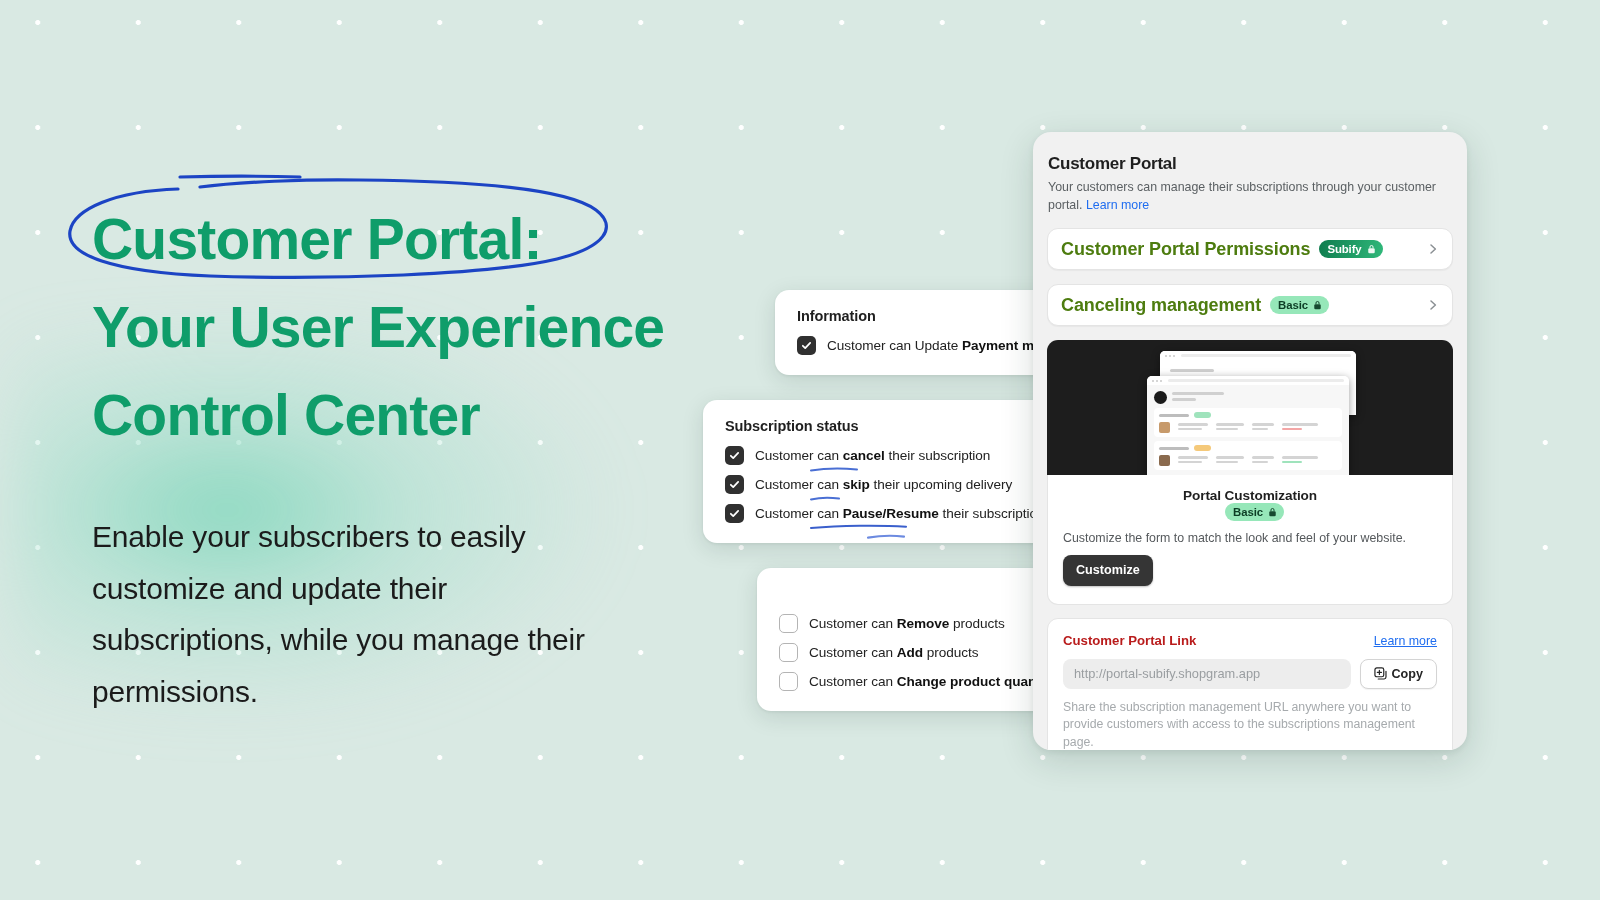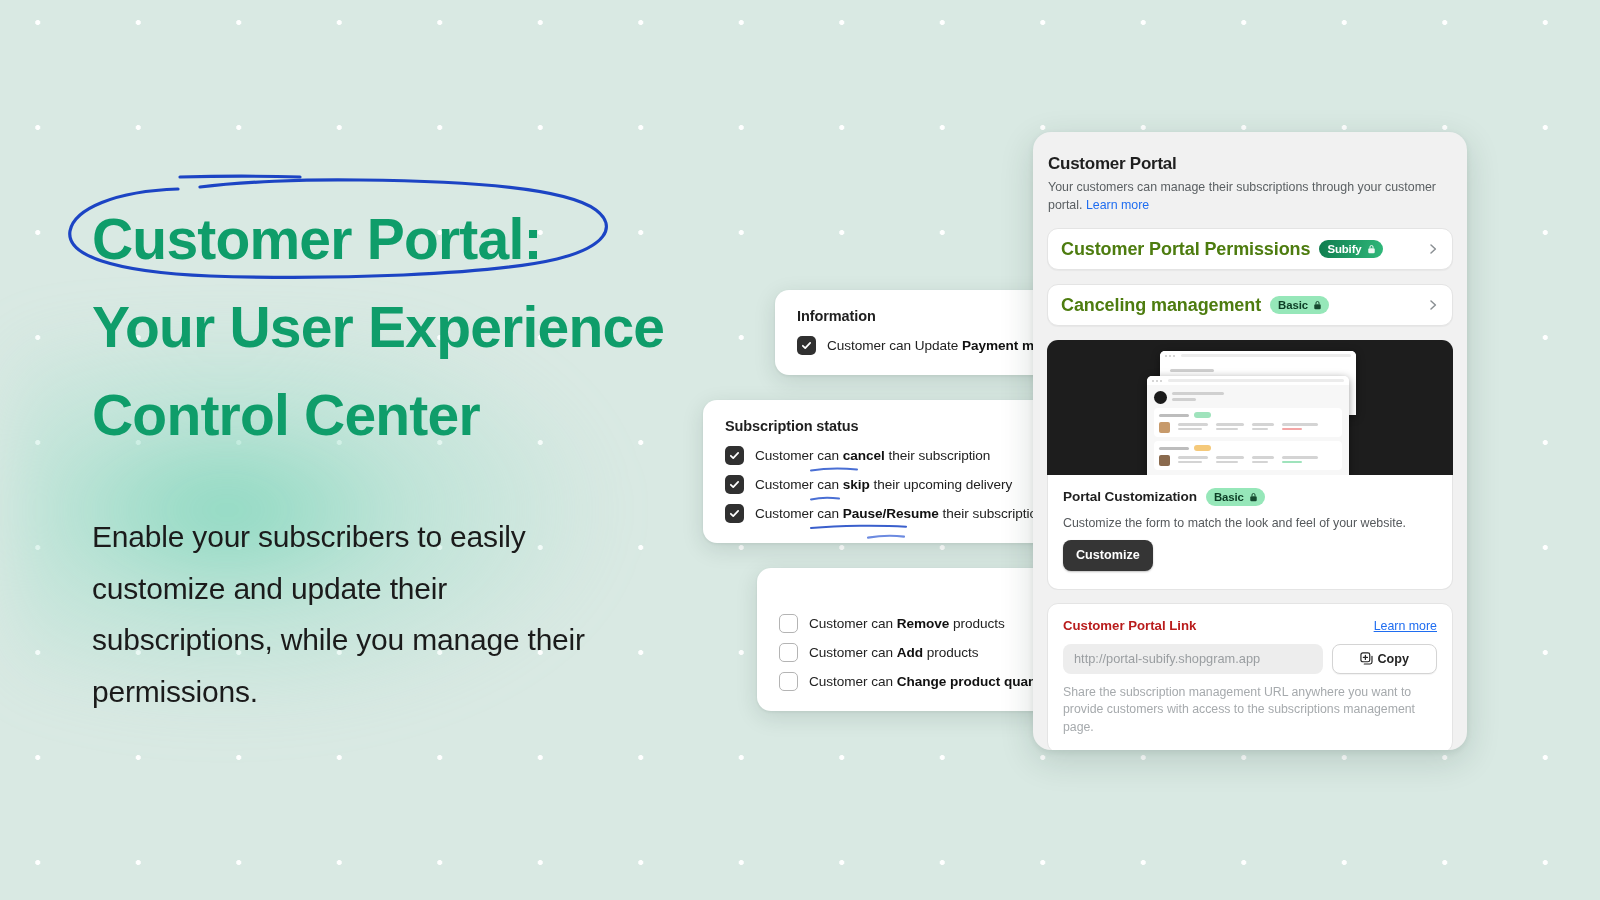--- a/index.html
+++ b/index.html
@@ -189,21 +189,21 @@
   .pv-foot { text-align:center; padding-top:2px;}
 
   .cust-card {
     background: #fff;
     border-radius: 0 0 11px 11px;
     border: 1px solid #e4e4e4;
     border-top: none;
     padding: 14px 15px 18px 15px;
     margin-top: -1px;
   }
-  .cust-title-row { display: flex; align-items: center; }
+  .cust-title-row { display: flex; align-items: center; flex-direction: column; }
   .cust-title { font-size: 13.6px; font-weight: 700; color: #1f1f1f; letter-spacing:-0.1px; }
   .cust-desc { font-size: 12.4px; color: #55595c; margin-top: 10px; }
   .btn-dark {
     margin-top: 10px;
     display: inline-flex; align-items: center;
     background: #353535;
     color: #fff;
     font-size: 12.6px; font-weight: 700;
     padding: 8px 13px 9px 13px;
     border-radius: 8px;
@@ -233,21 +233,21 @@
     font-size: 12.8px;
     color: #9a9ea1;
     font-family: "Liberation Sans", sans-serif;
   }
   .lc-copy {
     display: inline-flex; align-items: center; gap: 5px;
     background: #fff;
     border: 1px solid #d4d4d4;
     border-radius: 8px;
     height: 30px;
-    padding: 0 27px;
+    padding: 0 13px;
     font-size: 12.6px; font-weight: 700; color: #252525;
     cursor: pointer;
     box-shadow: 0 1px 1px rgba(0,0,0,.05);
   }
   .lc-note { font-size: 12.3px; color: #a6aaad; line-height: 17.5px; margin-top: 10px; }
 </style>
 </head>
 <body>
 
 <div class="glow"></div>

